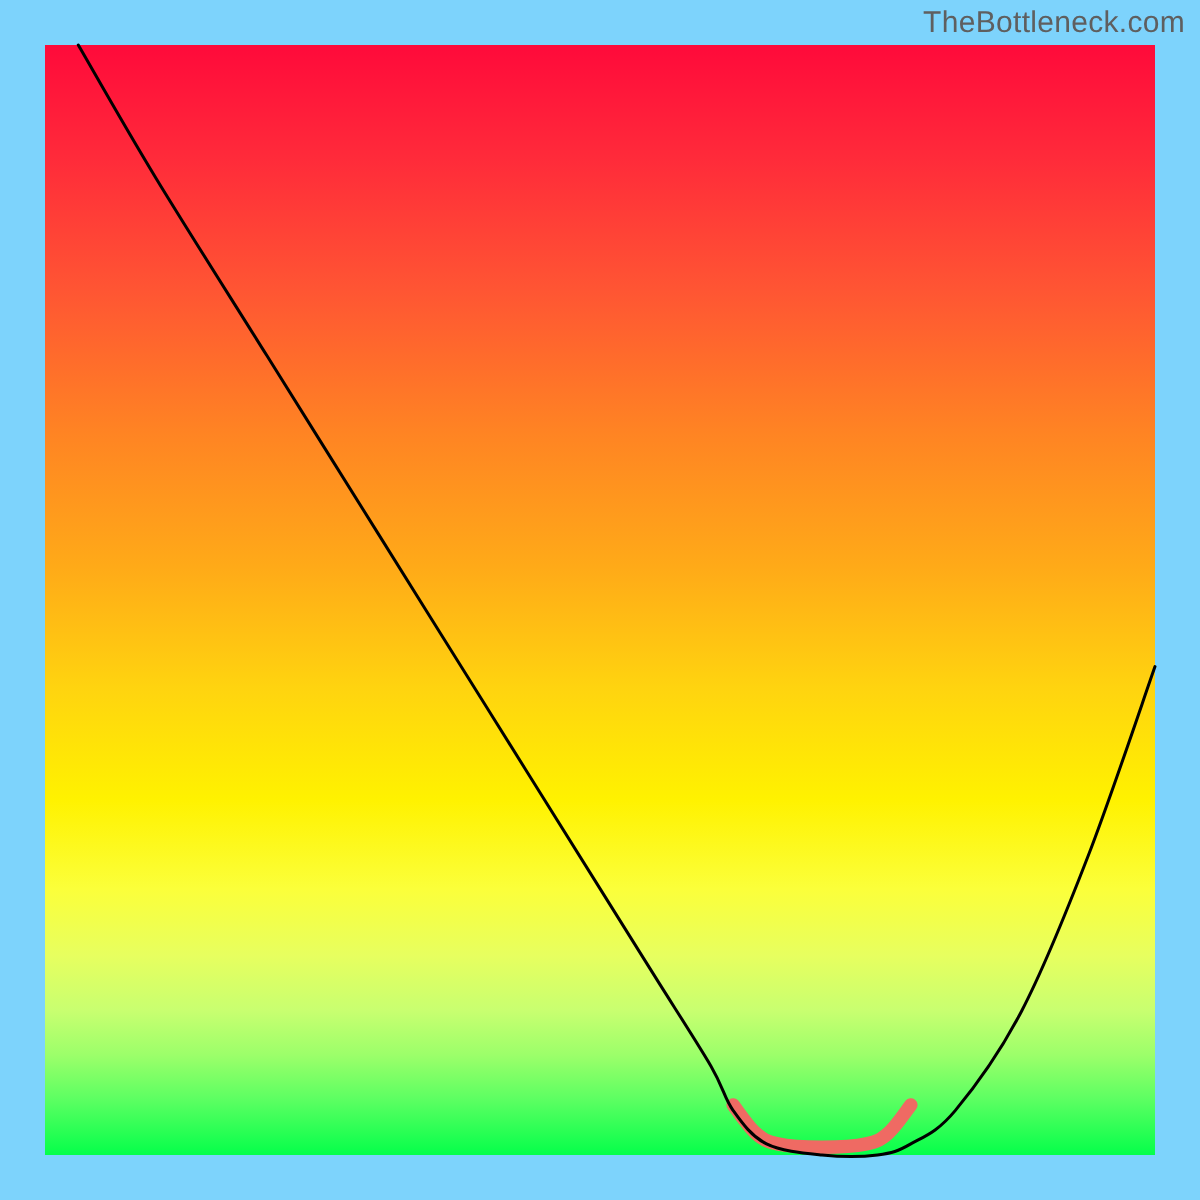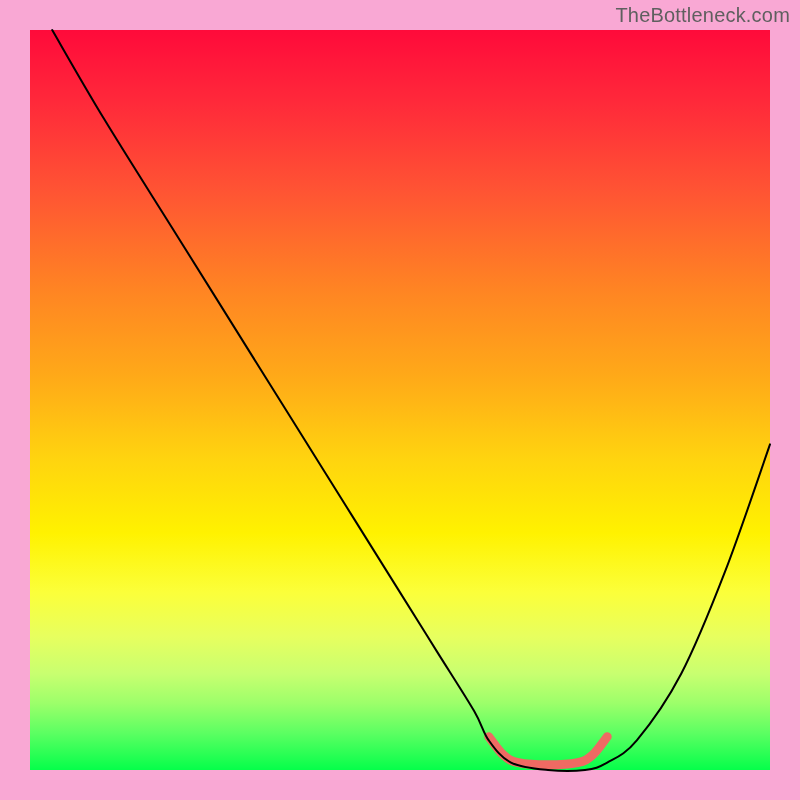--- a/index.html
+++ b/index.html
@@ -1,21 +1,21 @@
 <!DOCTYPE html>
 <html><head>
 <meta charset="utf-8">
 <style>
   * { margin: 0; padding: 0; box-sizing: border-box; }
   html, body { width: 800px; height: 800px; overflow: hidden; background: #000; }
   .frame {
     position: relative;
     width: 800px;
     height: 800px;
-    background: #f9a8d4;
+    background: #7dd3fc;
   }
   .plot-area {
     position: absolute;
     left: 30px;
     top: 30px;
     width: 740px;
     height: 740px;
     background: linear-gradient(to bottom,
       #ff0a3a 0%,
       #ff2a3a 10%,

